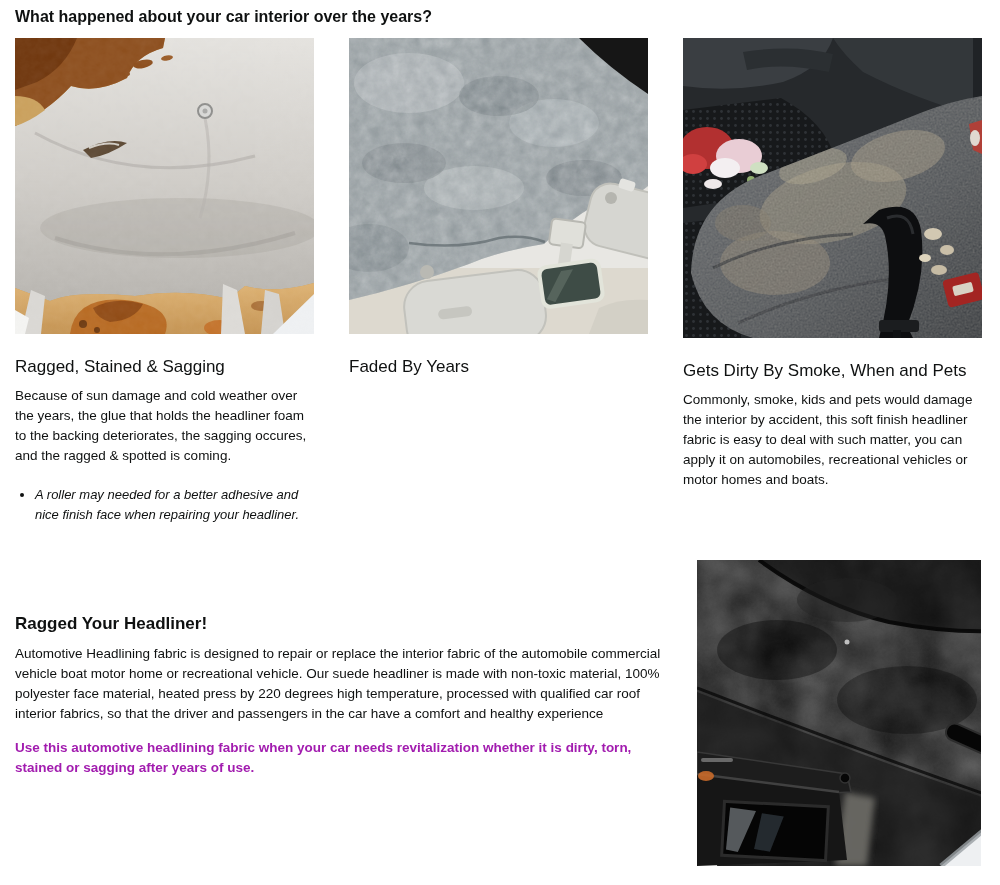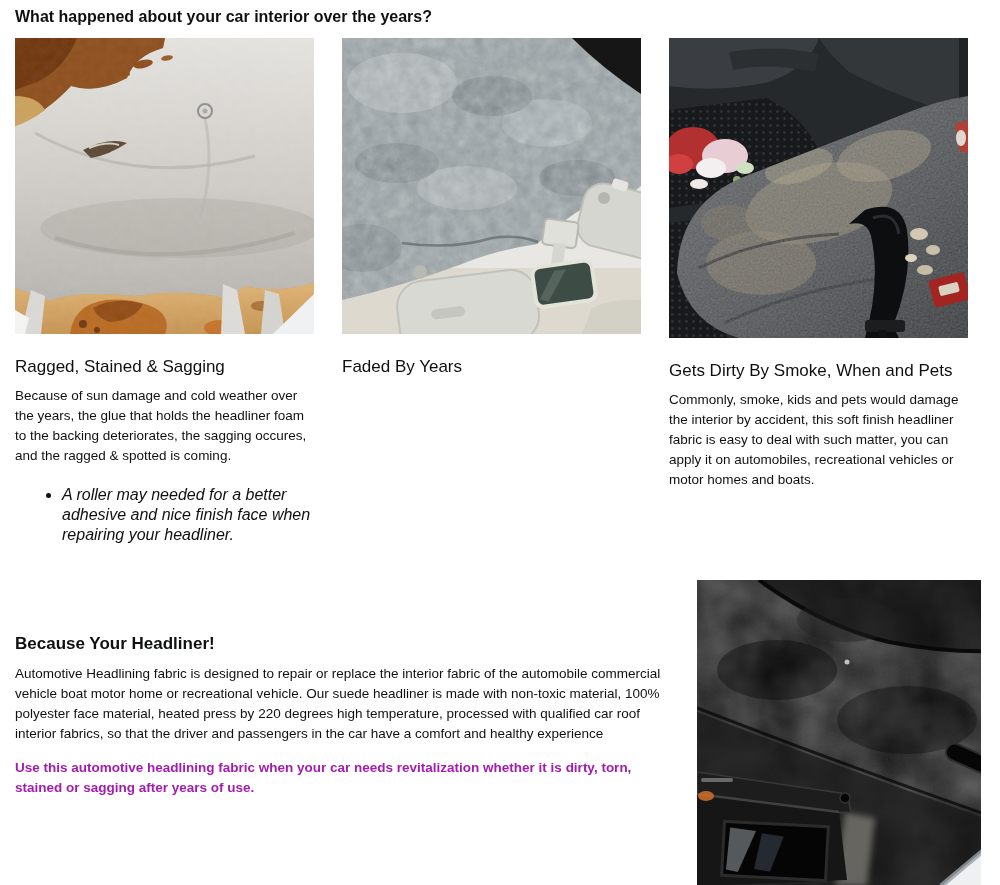--- a/index.html
+++ b/index.html
@@ -9,38 +9,38 @@
     font-family:"Liberation Sans", sans-serif;
     color:#0F1111;
   }
   .page { width:1000px; height:885px; padding:0 19px 0 15px; overflow:hidden;border-radius:6px; }
 
   .page-title {
     font-size:16px; font-weight:700; line-height:19px;
     margin:7px 0 0 0; color:#0F1111;
   }
 
-  .cards { display:flex; gap:28px; margin-top:12px; }
+  .cards { display:flex; gap:35px; margin-top:12px; }
   .card { width:299px; flex:0 0 299px; }
   .photo { width:299px; overflow:hidden; background:#ddd; }
   .photo svg { display:block; }
 
   .card h2 {
     font-size:17px; font-weight:400; line-height:22px;
     margin:22px 0 8px 0; color:#0F1111;
   }
   p.body-it {
     font-size:13.5px; line-height:20px;
     margin:0; color:#0F1111;
   }
   ul.bullets {
     margin:19px 0 0 6px; padding:0 0 0 14px;
   }
   ul.bullets li {
-    font-style:italic; font-size:16px; line-height:20px; color:#0F1111;margin-left:27px;
+    font-style:italic; font-size:13px; line-height:20px; color:#0F1111;
   }
 
   .bottom { display:flex; gap:34px; margin-top:35px; }
   .bottom-text { width:648px; flex:0 0 648px; padding-top:53px; }
   .bottom-text h2 {
     font-size:17px; font-weight:700; line-height:22px;
     margin:0 0 9px 0; color:#0F1111;
   }
   p.body-bold {
     font-weight:700; font-size:13.5px; line-height:20px;
@@ -253,21 +253,21 @@
           <ellipse cx="292" cy="100" rx="5" ry="8" fill="#e0d8d0"></ellipse>
         </svg>
       </div>
       <h2>Gets Dirty By Smoke, When and Pets</h2>
       <p class="body-it">Commonly, smoke, kids and pets would damage the interior by accident, this soft finish headliner fabric is easy to deal with such matter, you can apply it on automobiles, recreational vehicles or motor homes and boats.</p>
     </section>
   </div>
 
   <div class="bottom">
     <div class="bottom-text">
-      <h2>Because Your Headliner!</h2>
+      <h2>Ragged Your Headliner!</h2>
       <p class="body-it">Automotive Headlining fabric is designed to repair or replace the interior fabric of the automobile commercial vehicle boat motor home or recreational vehicle. Our suede headliner is made with non-toxic material, 100% polyester face material, heated press by 220 degrees high temperature, processed with qualified car roof interior fabrics, so that the driver and passengers in the car have a comfort and healthy experience</p>
       <p class="body-bold">Use this automotive headlining fabric when your car needs revitalization whether it is dirty, torn, stained or sagging after years of use.</p>
     </div>
     <div class="photo">
       <svg width="299" height="306" viewBox="0 0 299 306" xmlns="http://www.w3.org/2000/svg">
         <defs>
           <filter id="nz4c">
               <feTurbulence type="fractalNoise" baseFrequency="0.02" numOctaves="3" seed="5"></feTurbulence>
             <feColorMatrix type="matrix" values="0 0 0 0 0.17  0 0 0 0 0.17  0 0 0 0 0.17  0.6 0.6 0.6 0 -0.35"></feColorMatrix>
             </filter>

